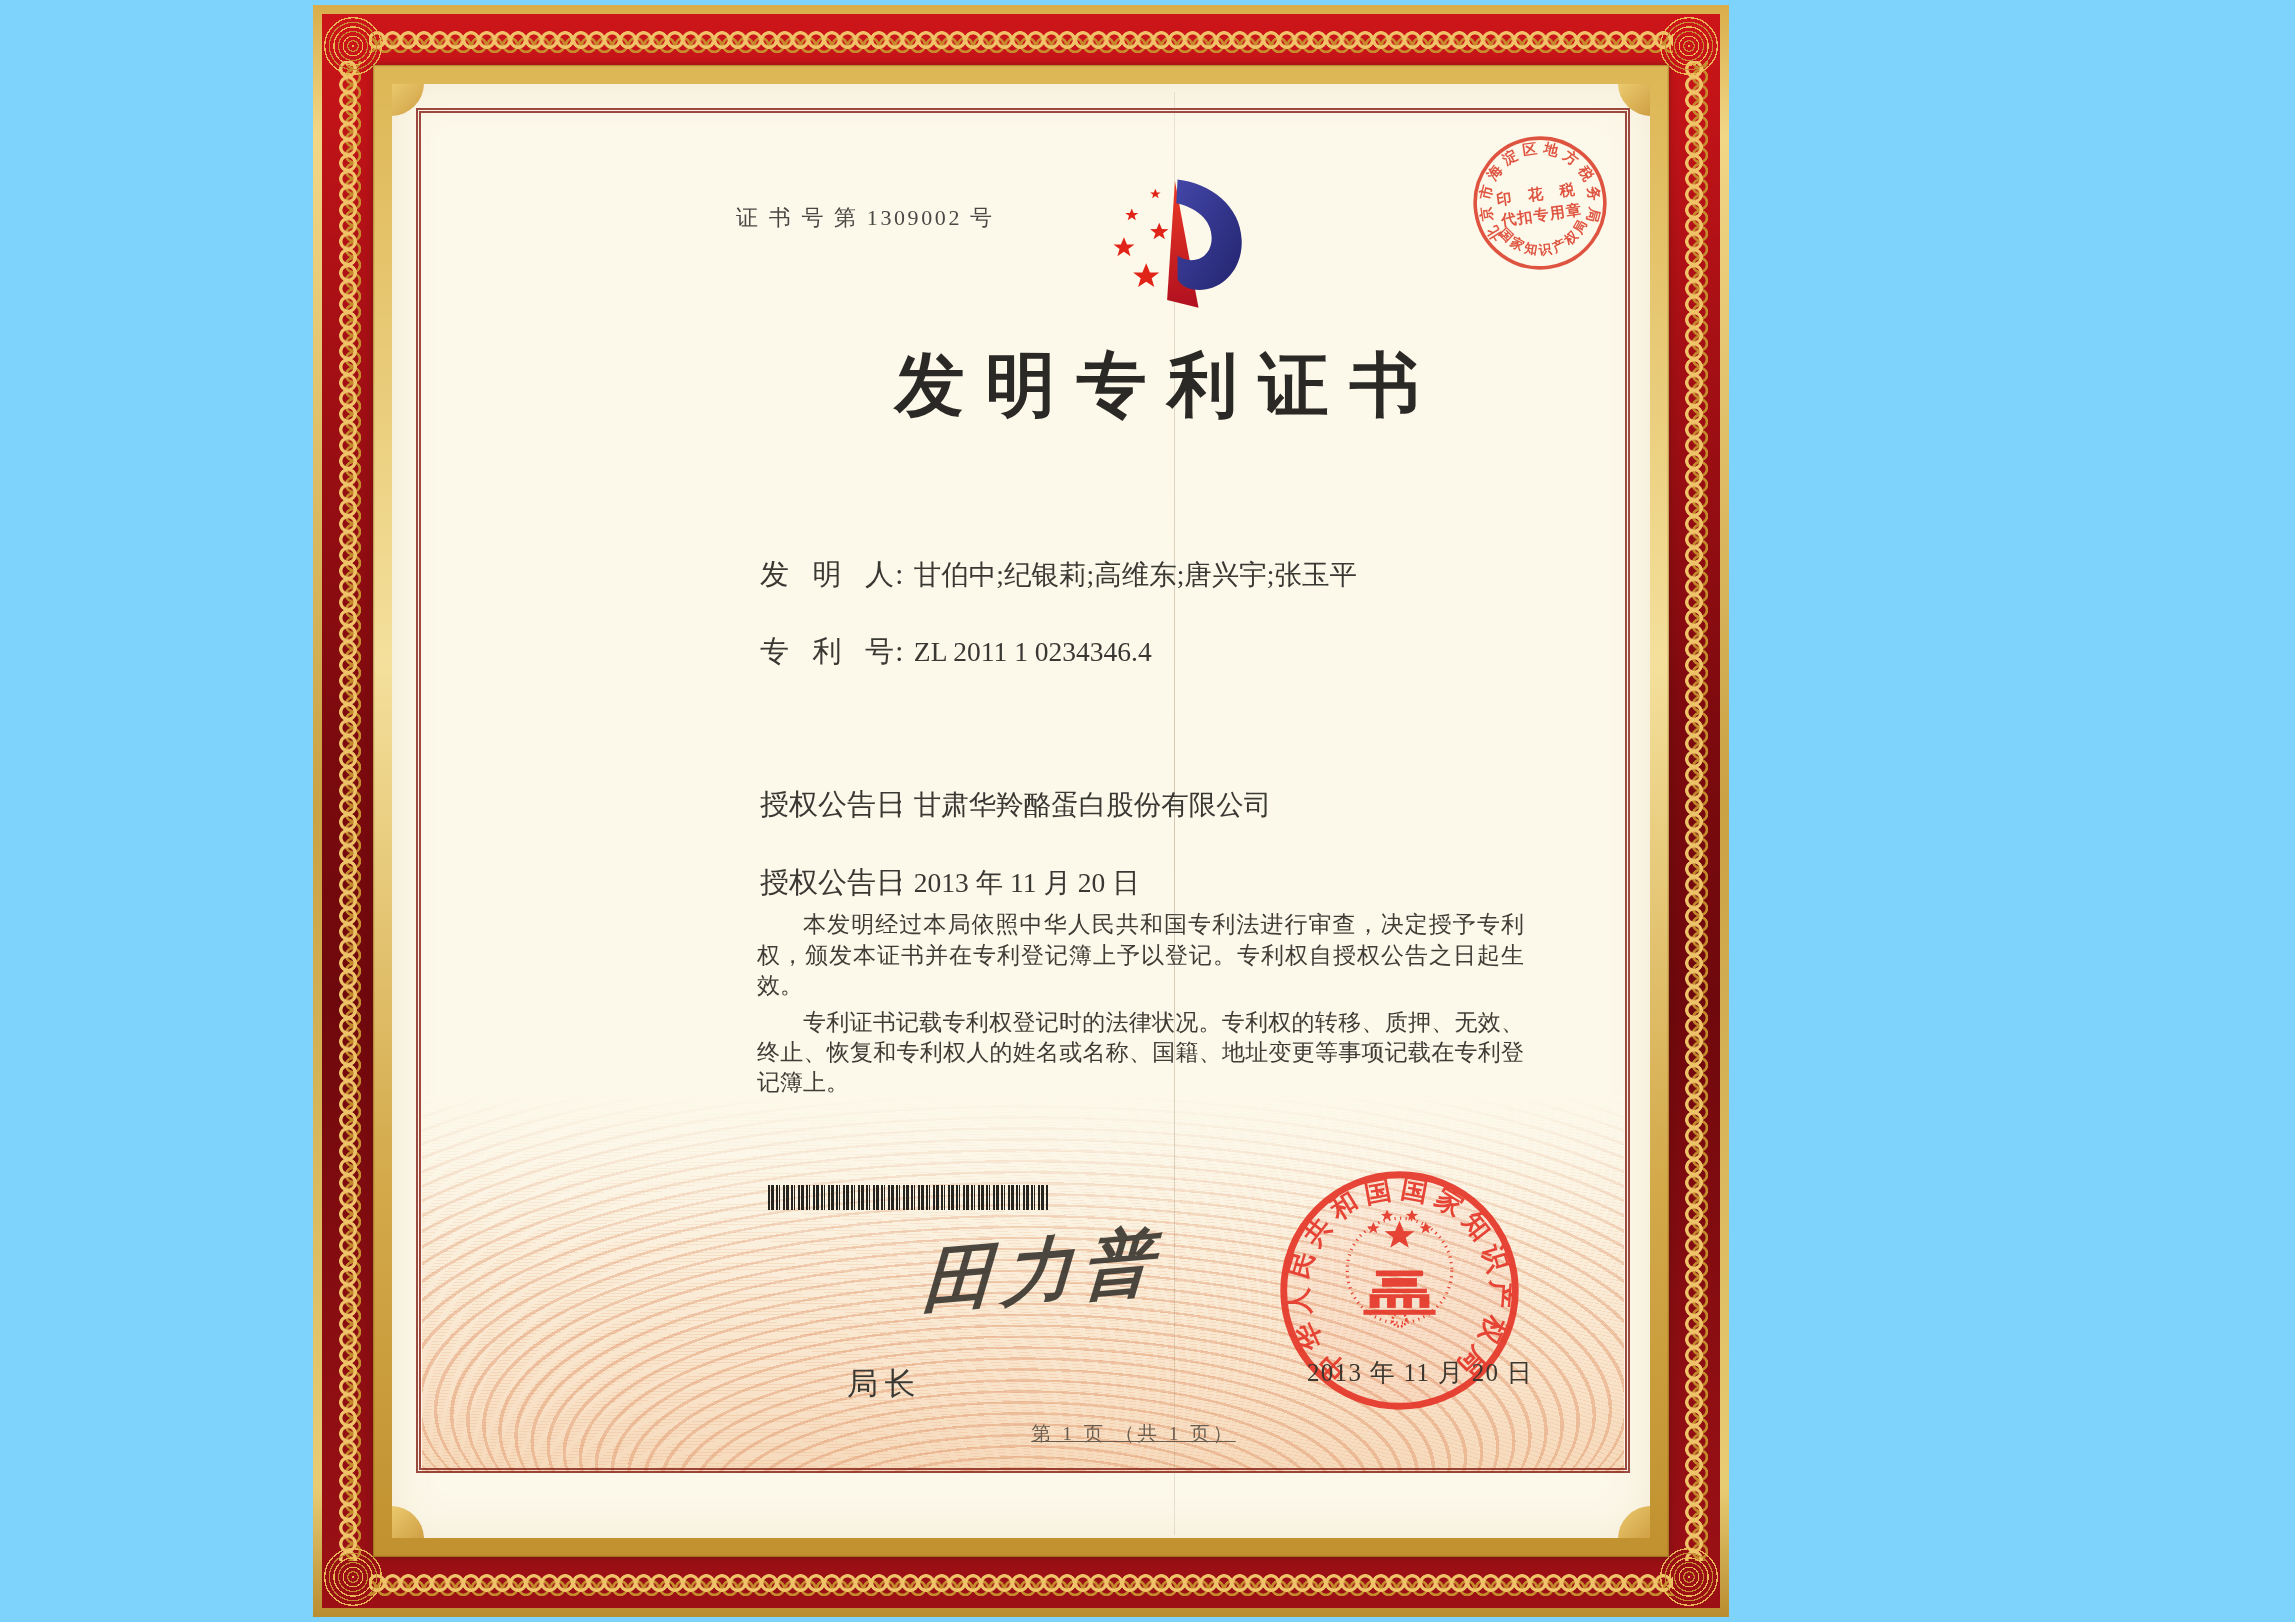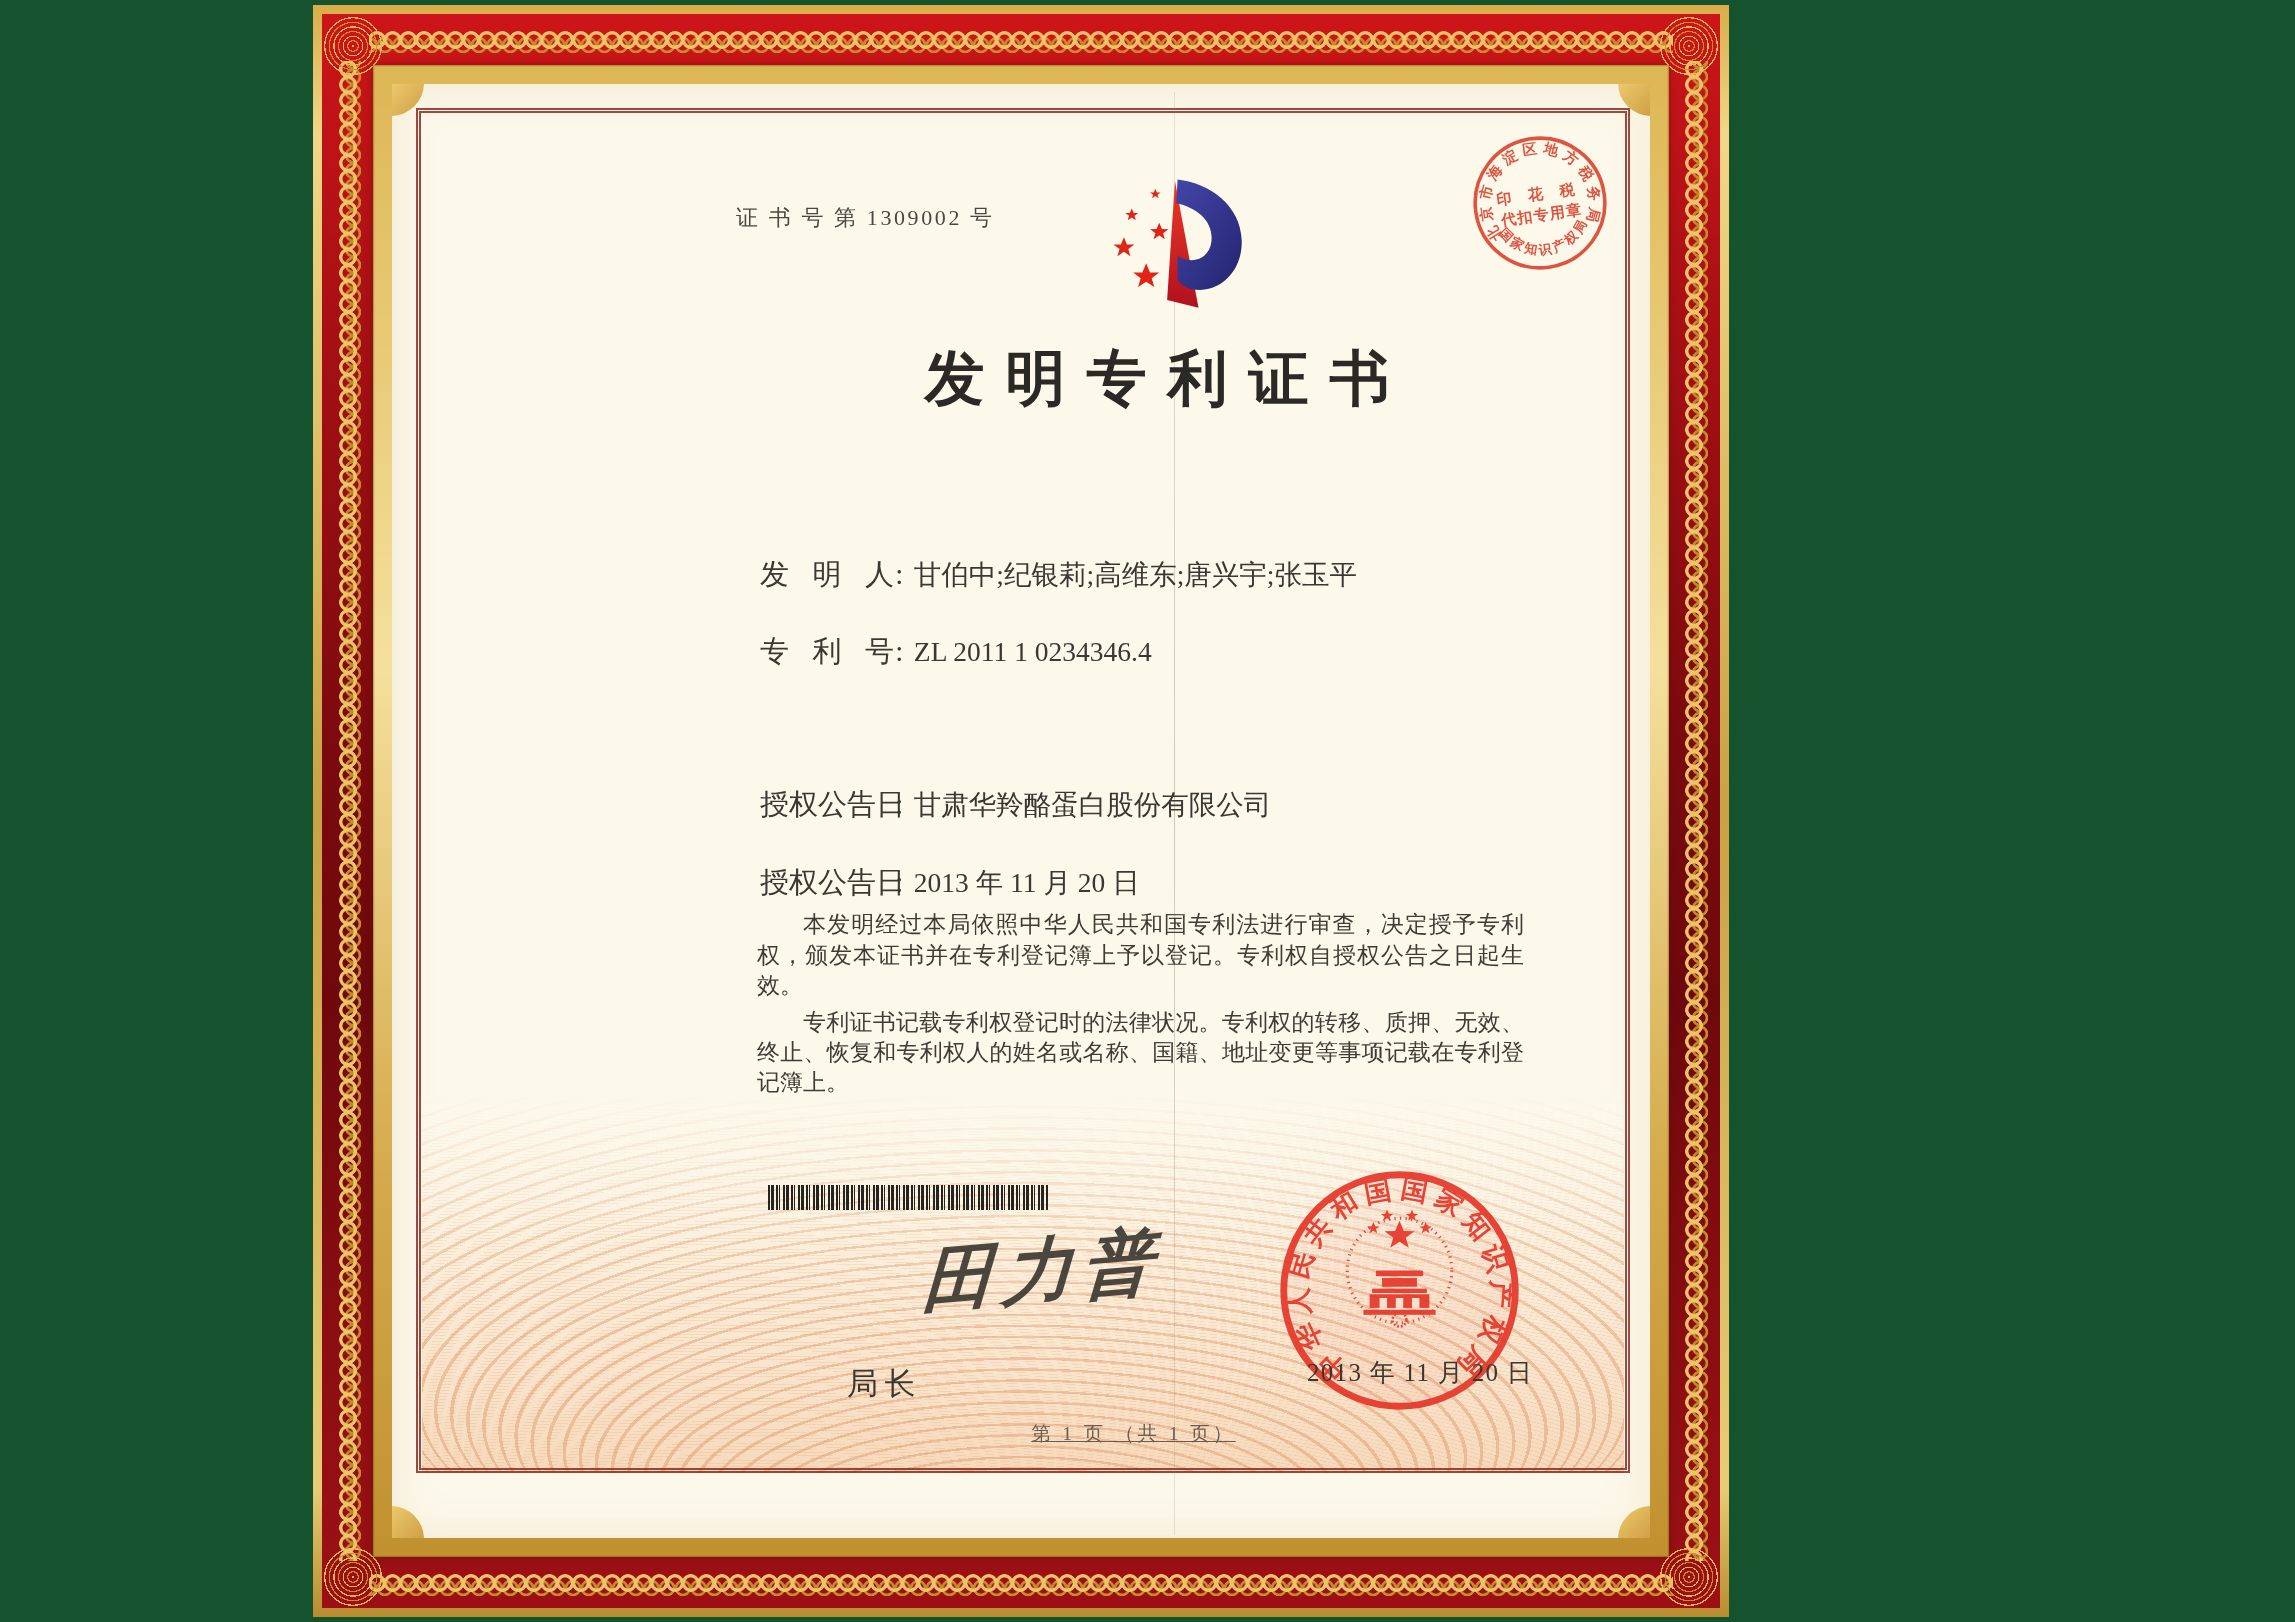--- a/index.html
+++ b/index.html
@@ -1,16 +1,16 @@
 <!DOCTYPE html>
 <html style="font-size:10.5px"><head>
 <meta charset="utf-8">
 <style>
   html,body{margin:0;padding:0;background:#ffffff;}
-  .page{position:relative;width:2295px;height:1623px;background:#14532d;overflow:hidden;
+  .page{position:relative;width:2295px;height:1623px;background:#7dd3fc;overflow:hidden;
         font-family:"Liberation Serif","DejaVu Serif",serif;}
   
   .cert{position:absolute;left:313px;top:5.2px;width:1416px;height:1612px;}
   .f-outer{position:absolute;inset:0;
      background:linear-gradient(180deg,#d9ad4a,#f2d787 8%,#caa143 50%,#e8cc74 92%,#b98c2f);}
   .f-red{position:absolute;inset:9.2px;
      background:linear-gradient(180deg,#cc1519 0%,#aa1015 18%,#7c0a0e 45%,#6e080c 62%,#8d0e12 85%,#9c1015 100%);}
   .rope{position:absolute;opacity:.95;}
   .rope-h{background-image:
       radial-gradient(circle 9.8px at 7.9px 15px, rgba(0,0,0,0) 5.2px, #f4cd6e 5.9px, #f4cd6e 8.5px, rgba(0,0,0,0) 9.2px),
@@ -45,21 +45,21 @@
   .guilloche{position:absolute;left:30px;right:26px;top:1011px;height:378px;z-index:0;
      background:
        linear-gradient(180deg,#fcf8ea 0%, rgba(252,248,234,.15) 40%, rgba(252,248,234,0) 65%),
        repeating-radial-gradient(ellipse 170% 55% at 50% 135%, rgba(221,141,96,.40) 0 1px, rgba(221,141,96,0) 1px 4.7px),
        repeating-radial-gradient(ellipse 140% 45% at 28% 155%, rgba(233,170,120,.26) 0 0.9px, rgba(233,170,120,0) 0.9px 4.2px),
        linear-gradient(180deg, rgba(247,214,180,0) 0%, rgba(245,205,168,.45) 72%, rgba(242,197,156,.6) 100%);}
   
   .cert-no{position:absolute;left:344px;top:119px;font-size:22px;letter-spacing:2.6px;color:#4a4845;z-index:2;}
   .logo{position:absolute;left:720px;top:93px;width:139px;height:157px;z-index:2;}
   .title{position:absolute;left:347px;top:255px;width:857px;text-align:center;
-     font-size:60px;font-weight:bold;letter-spacing:21px;color:#2b2925;z-index:2;}
+     font-size:70px;font-weight:bold;letter-spacing:21px;color:#2b2925;z-index:2;}
   .frow{position:absolute;left:368px;font-size:29px;color:#3a3833;white-space:nowrap;z-index:2;}
   .frow .flabel{display:inline-block;width:134px;text-align:justify;text-align-last:justify;}
   .frow .fcolon{display:inline-block;margin:0 10.5px 0 1.3px;}
   .frow .fvalue{font-size:27.5px;}
   .r0{top:393px}.r1{top:471px}.r2{top:548px}.r3{top:627px}.r4{top:701px}.r5{top:779px}
   .paras{position:absolute;left:365px;top:826px;width:767px;z-index:2;}
   .paras p{margin:0 0 6.5px 0;font-size:23px;line-height:1.32;text-align:justify;
      text-indent:2em;color:#3f3c36;}
   .barcode{position:absolute;left:376px;top:1101px;width:280px;height:25px;z-index:2;
      background:repeating-linear-gradient(90deg,#26241f 0 2px,rgba(0,0,0,0) 2px 3.3px,#26241f 3.3px 6.5px,rgba(0,0,0,0) 6.5px 8.5px,#26241f 8.5px 9.8px,rgba(0,0,0,0) 9.8px 11px,#26241f 11px 11.8px,rgba(0,0,0,0) 11.8px 15px);}

